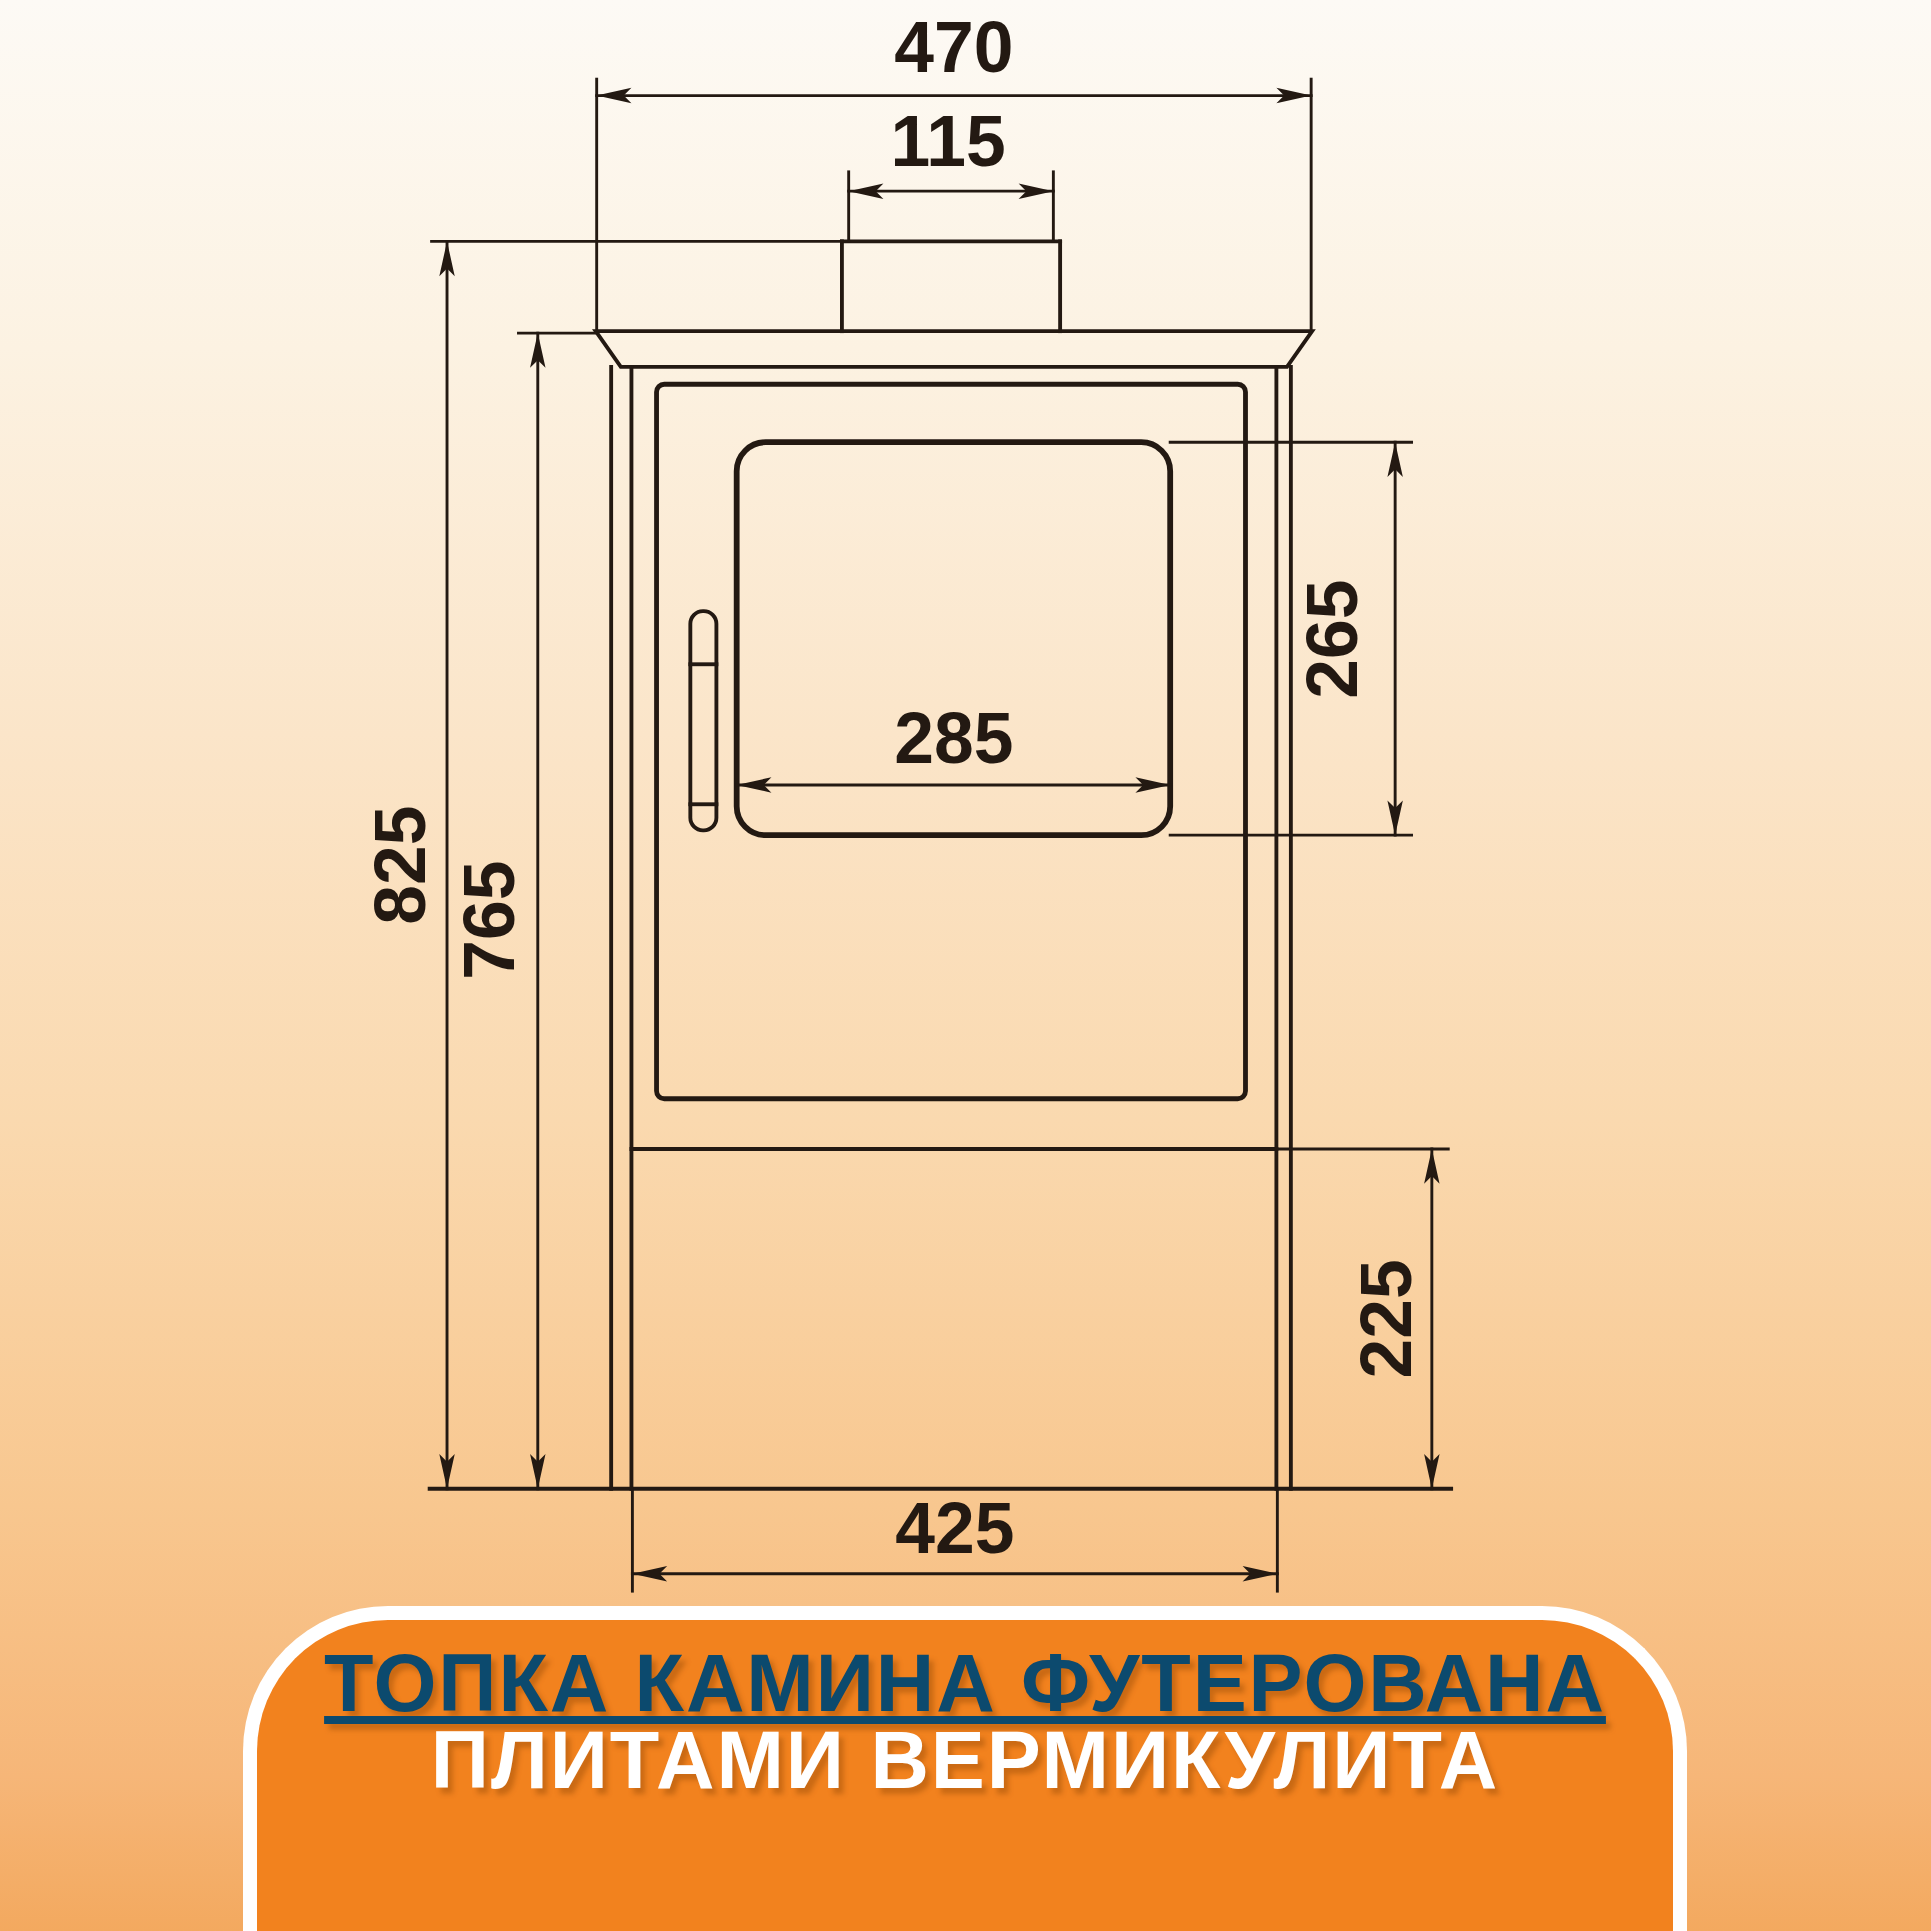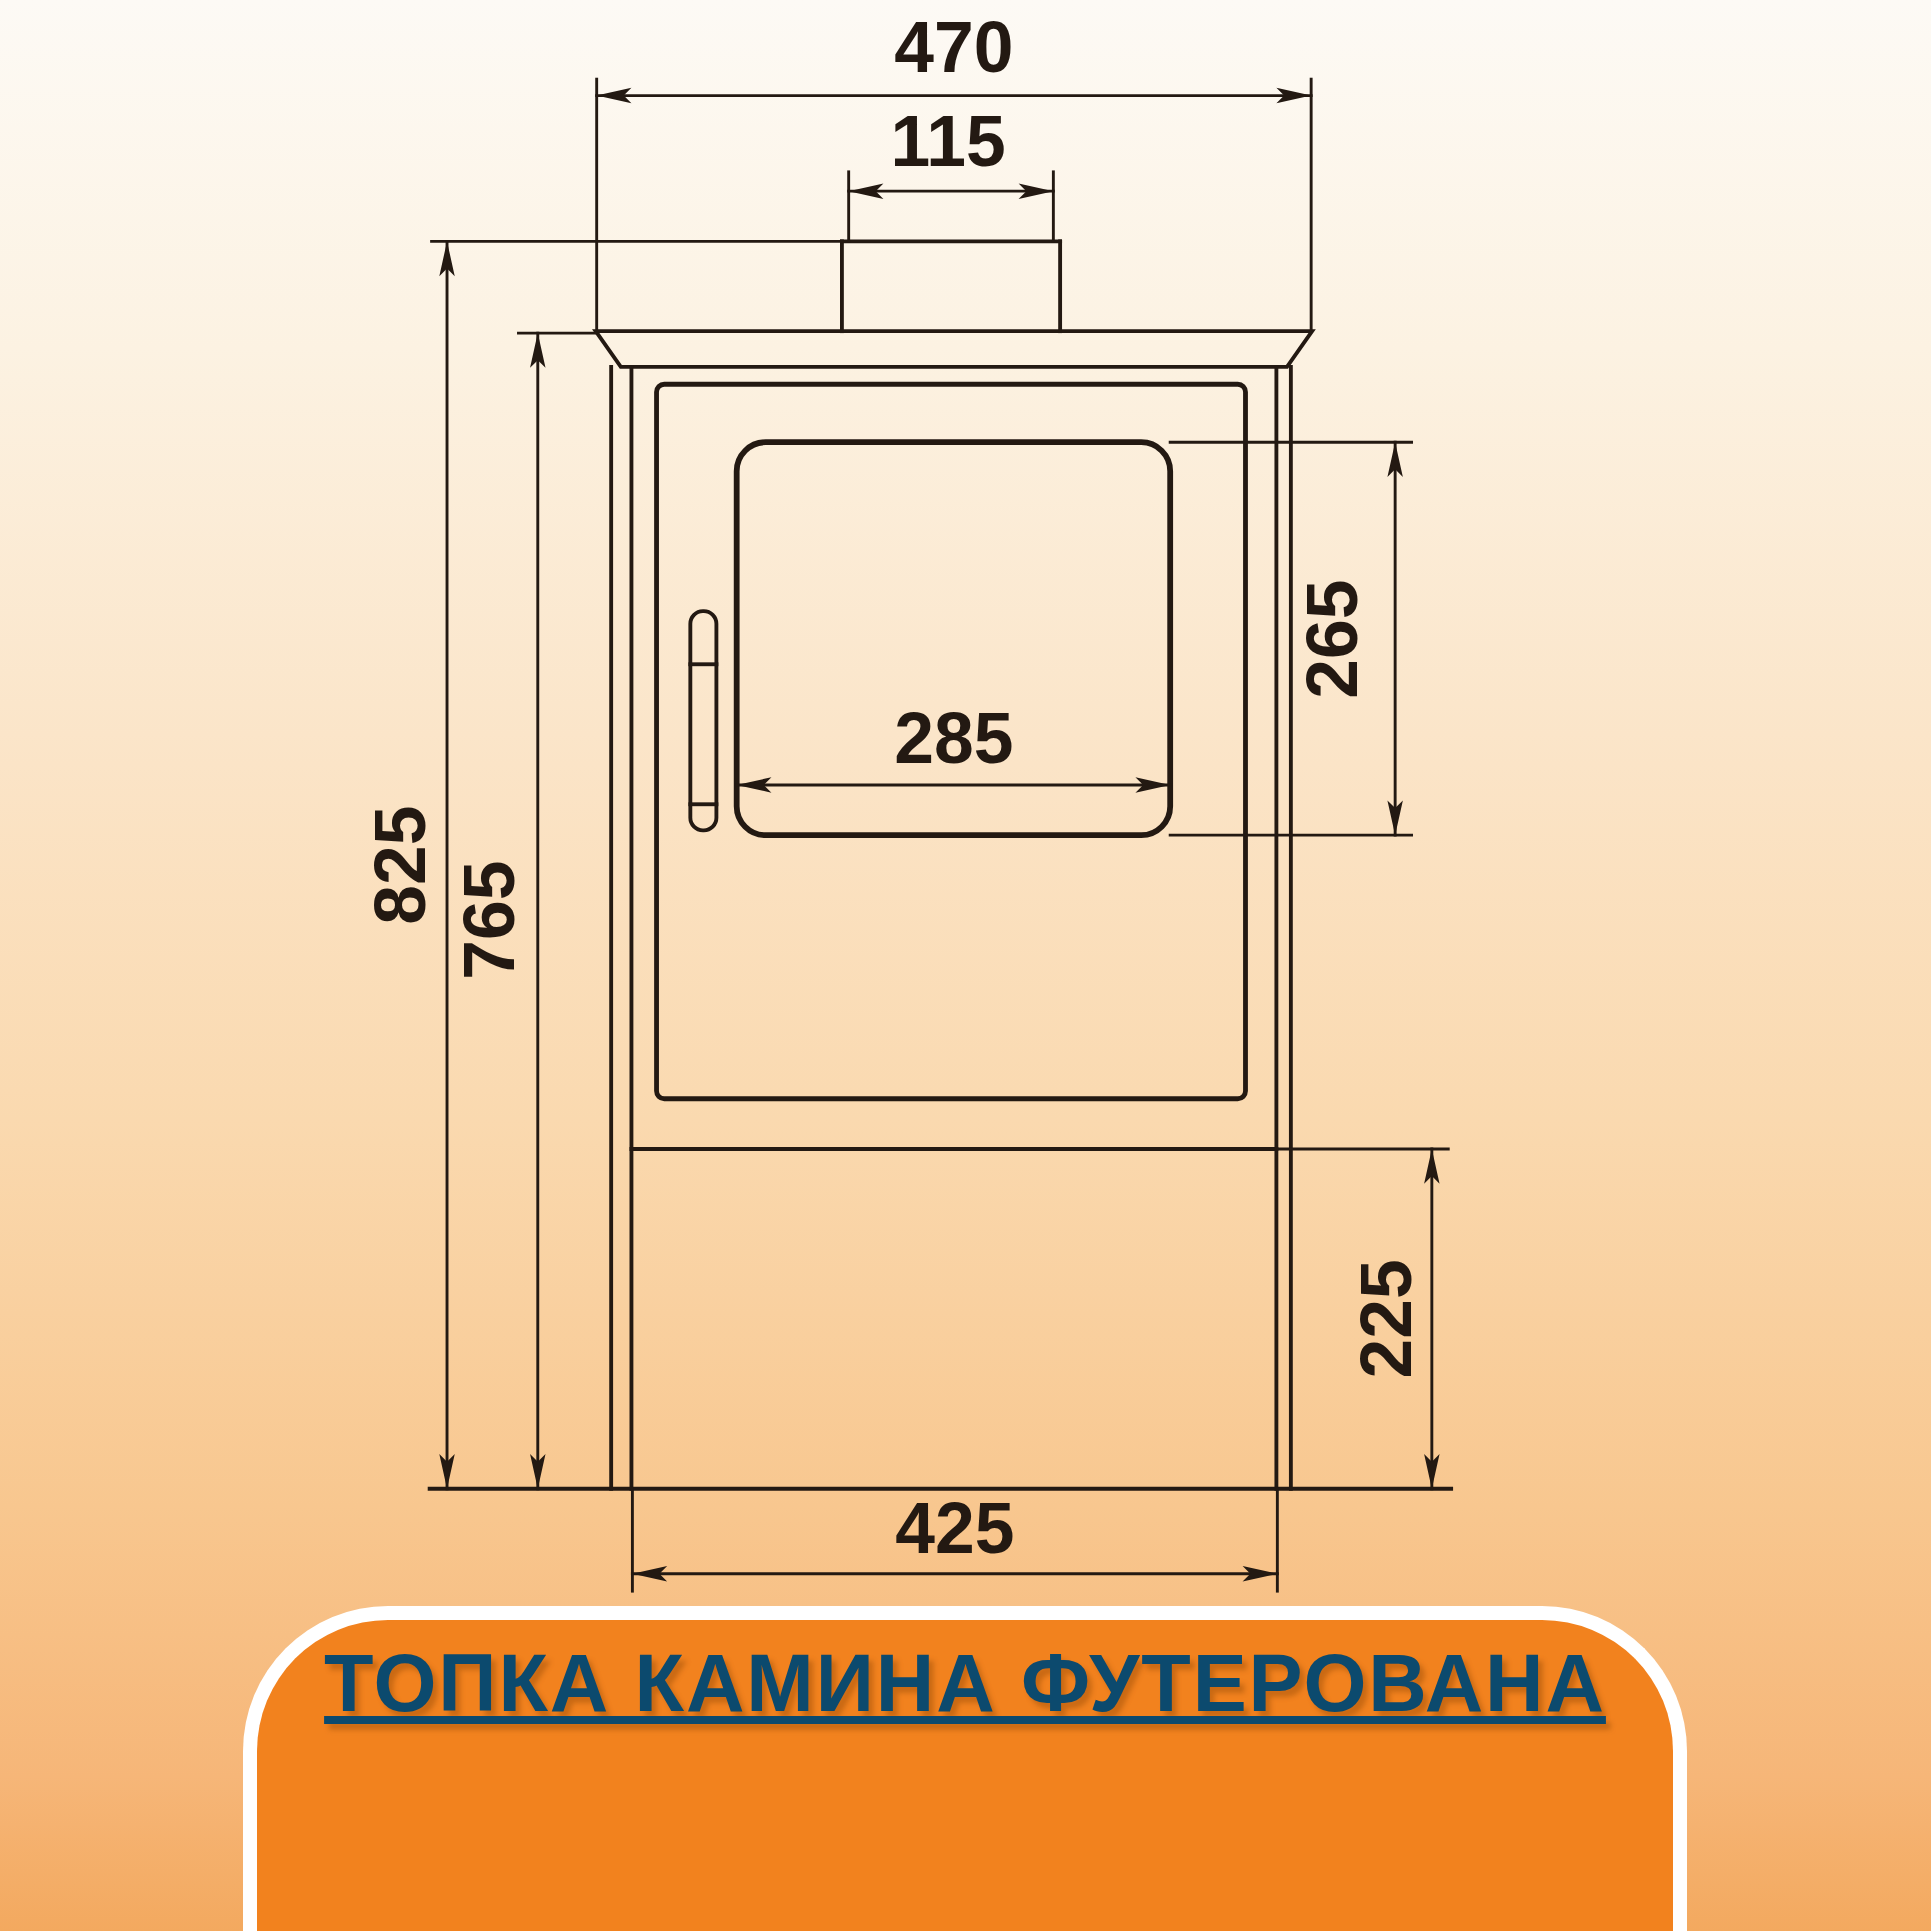--- a/index.html
+++ b/index.html
@@ -110,16 +110,17 @@
         <text transform="translate(440,896) rotate(-90)" text-anchor="middle">825</text>
         <text transform="translate(532,953) rotate(-90)" text-anchor="middle">765</text>
         <text transform="translate(1405,662) rotate(-90)" text-anchor="middle">265</text>
         <text transform="translate(1461,1366) rotate(-90)" text-anchor="middle">225</text>
       </g>
     </g>
   </svg>
 
   <div id="banner" style="background: rgb(242, 130, 30); border-color: rgb(255, 255, 255);">
     <div class="banner-line" style="color: #0c4a6e; text-decoration: underline;">ТОПКА КАМИНА ФУТЕРОВАНА</div>
+    <div class="banner-line" style="color: rgb(255, 255, 255);">ПЛИТАМИ ВЕРМИКУЛИТА</div>
   </div>
 
 </div>
 
 
 </body></html>

